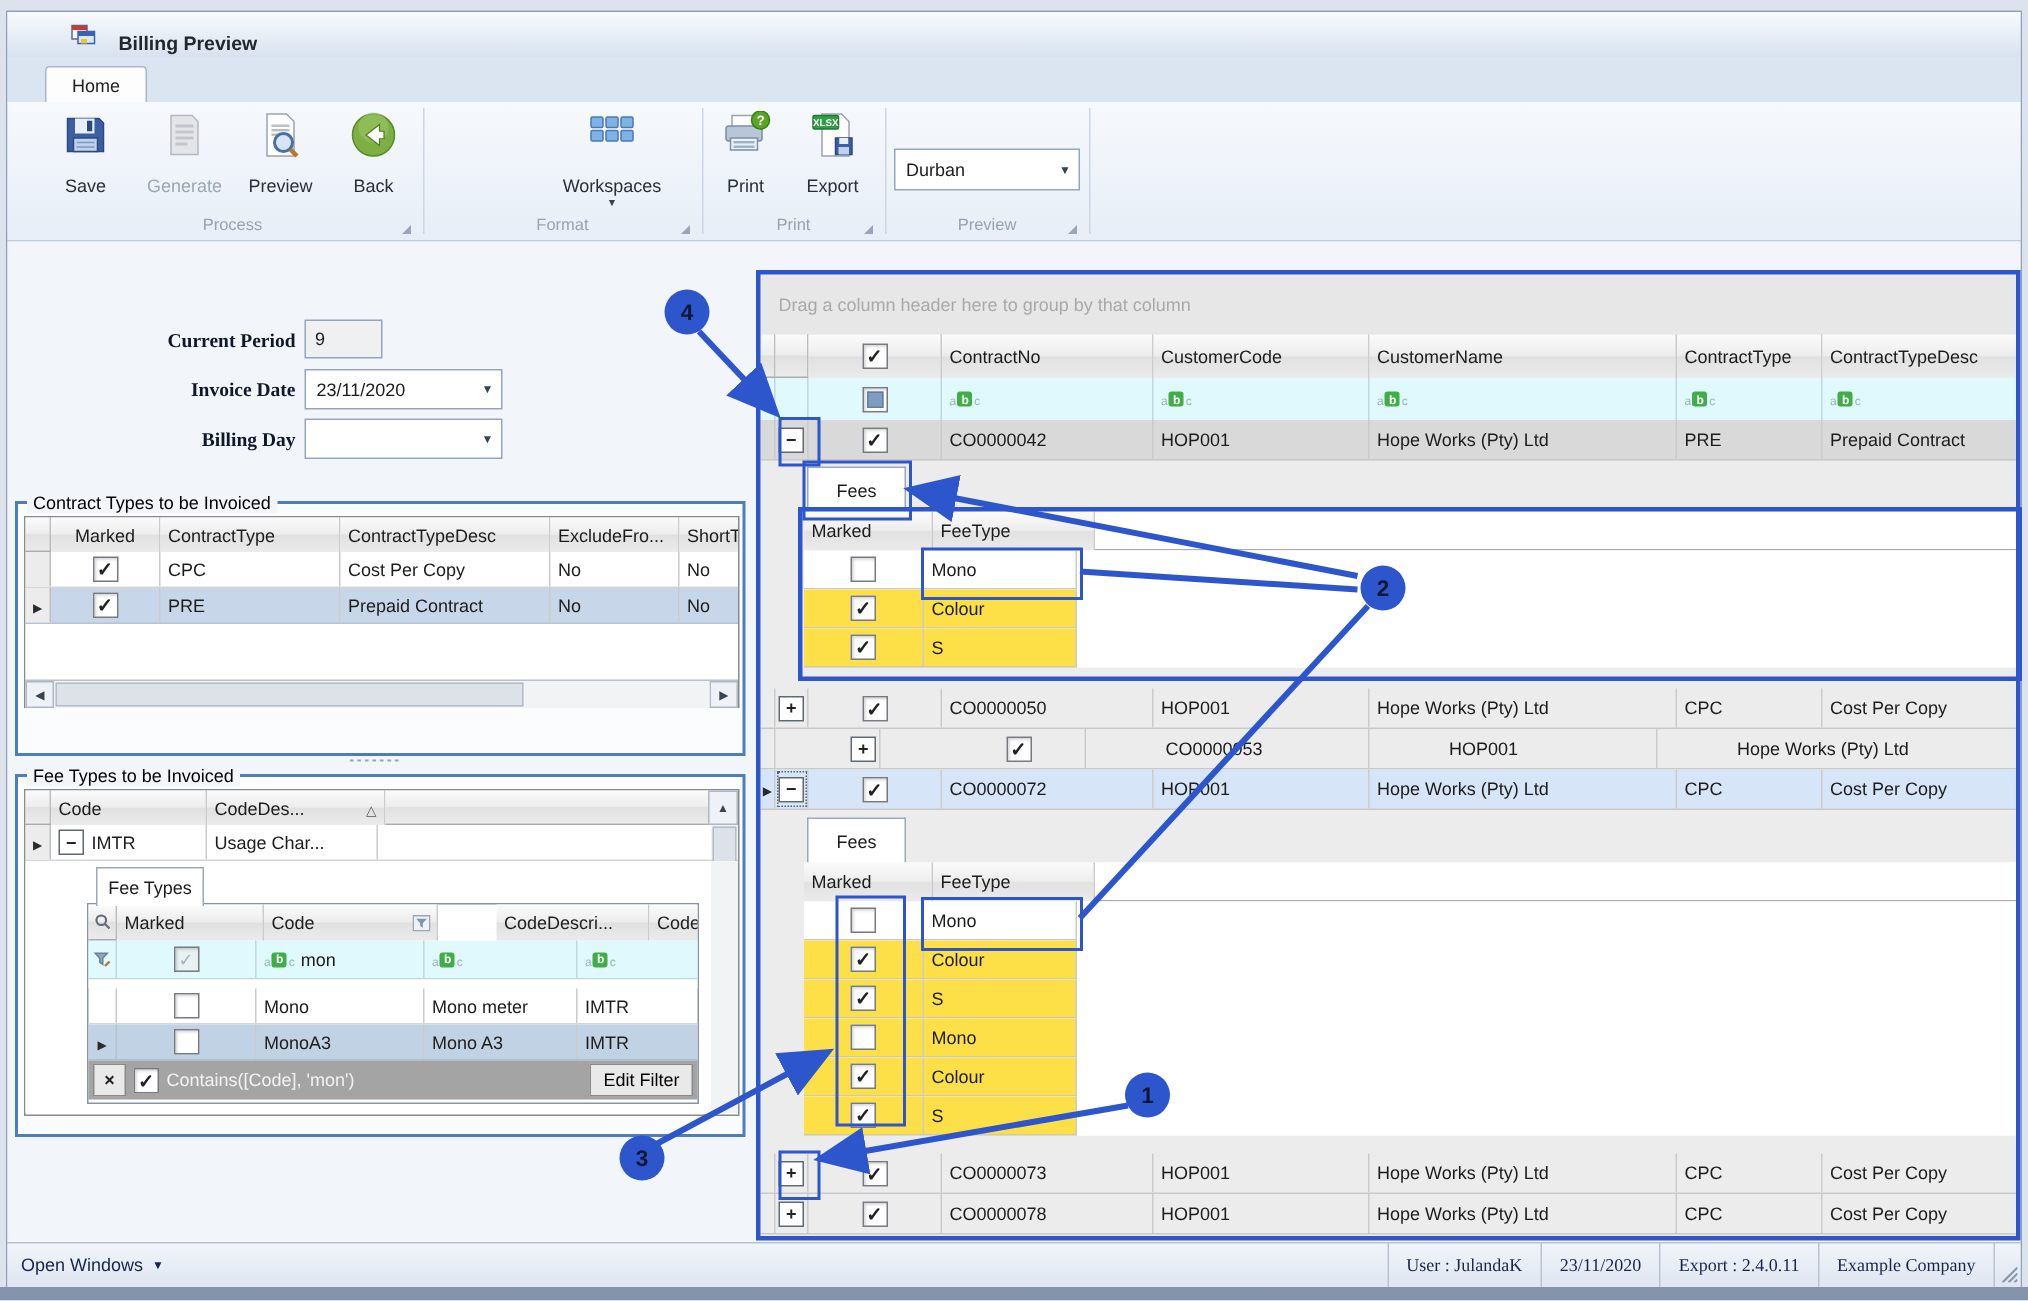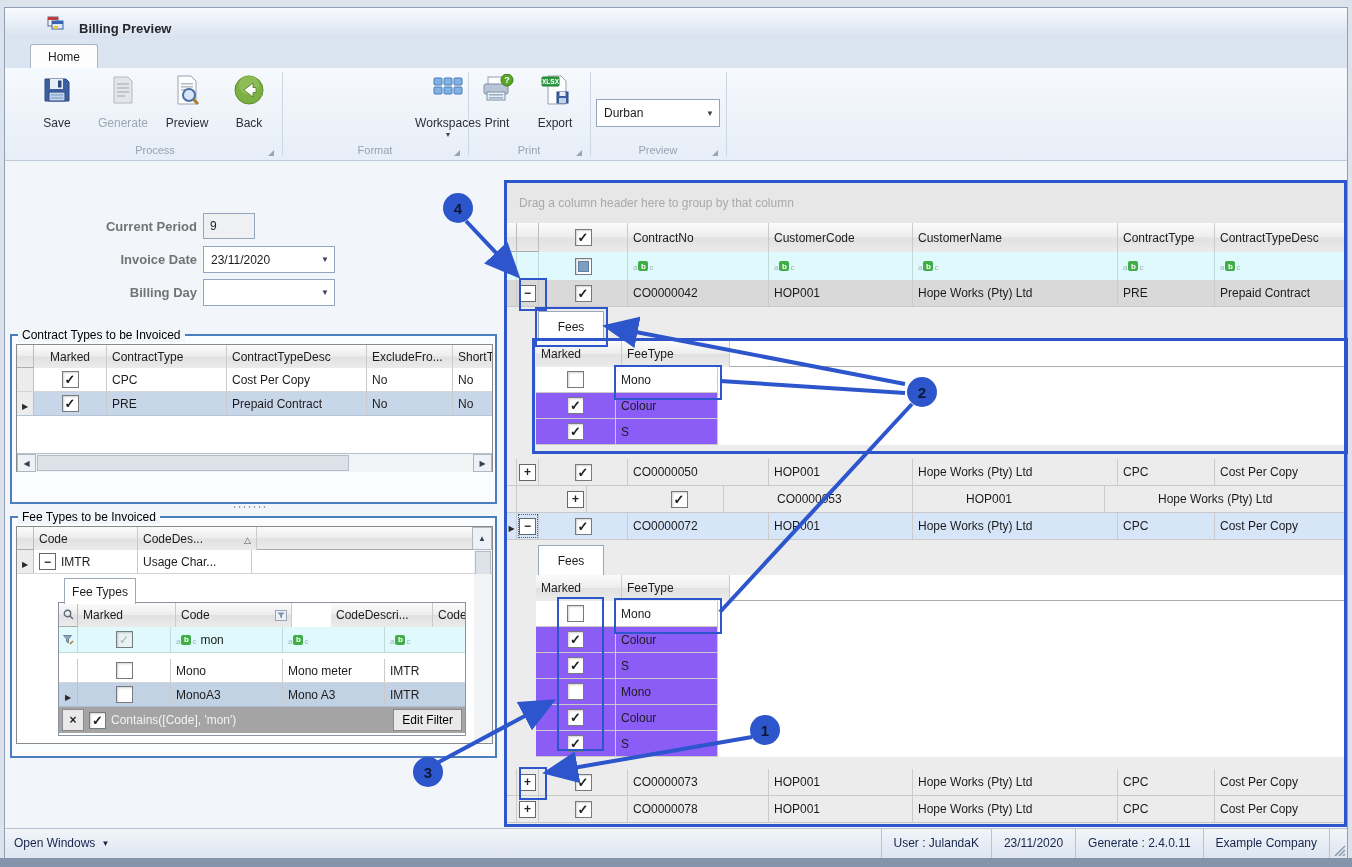--- a/index.html
+++ b/index.html
@@ -17,21 +17,21 @@
   .rbtn .lbl{font-size:12px;color:#2a2f37;margin-top:6px;white-space:nowrap;}
   .rbtn.disabled .lbl{color:#9aa7b5;}
   .rbtn .drop{font-size:7px;color:#3a4350;margin-top:1px;}
   .gcap{top:142px;height:16px;font-size:11px;color:#98a3b1;display:flex;align-items:center;justify-content:center;}
   .gcorner{width:0;height:0;border-left:6px solid transparent;border-bottom:6px solid #9aa5b5;position:absolute;}
   .combo{background:#fff;border:1px solid #94a6bd;display:flex;align-items:center;font-size:12px;color:#1c1c1c;}
   .combo .val{flex:1;padding-left:7px;white-space:nowrap;overflow:hidden;}
   .combo .arr{width:18px;text-align:center;font-size:8px;color:#3a4350;}
   .content{left:5px;top:161px;width:1342px;height:667px;background:#f2f5fa;}
   
-  .flabel{font-size:13px;font-weight:bold;color:#737373;text-align:right;}
+  .flabel{font-size:13px;font-weight:bold;color:#0f172a;text-align:right;font-family:Liberation Serif, serif;}
   .tbox{background:#eef0f2;border:1px solid #94a6bd;font-size:12px;color:#1c1c1c;display:flex;align-items:center;padding-left:6px;}
   
   .gbox{border:2px solid #4a7ebd;background:#fbfcfe;}
   .gtitle{background:#f2f5fa;padding:0 4px;font-size:12px;color:#000;white-space:nowrap;}
   
   .hdrc{background:linear-gradient(#fbfbfb,#ededed 48%,#e1e1e1 52%,#ebebeb);border-right:1px solid #bcbcbc;}
   .gcell{border-right:1px solid #cbcbcb;display:flex;align-items:center;padding-left:5px;font-size:12px;color:#1c1c1c;white-space:nowrap;overflow:hidden;}
   .ctr{justify-content:center;padding-left:0;}
   .rowline{border-bottom:1px solid #c9c9c9;box-sizing:border-box;}
   
@@ -58,21 +58,21 @@
   .w-no{width:135px;flex:none;}
   .w-cu{width:138px;flex:none;}
   .w-na{width:199px;flex:none;}
   .w-ty{width:91px;flex:none;}
   .w-td{flex:1;border-right:none!important;}
   
   .frow{left:536px;width:808px;height:26px;display:flex;background:#fff;}
   .f-m{width:80px;flex:none;}
   .f-f{width:102px;flex:none;}
   .f-x{flex:1;border-right:none!important;background:#fff;}
-  .fcell-gray{background:#8b5cf6;}
+  .fcell-gray{background:#fde047;}
   .feetab{background:#fff;border:1px solid #9aa8bb;border-bottom:none;display:flex;align-items:center;justify-content:center;font-size:12px;color:#1c1c1c;}
   
   .sbtn{background:#eef1f5;border:1px solid #aeb8c4;display:flex;align-items:center;justify-content:center;font-size:8px;color:#3a4350;}
   .strack{background:#f2f3f5;}
   .sthumb{background:#dde2e9;border:1px solid #b3bcc8;}
   
   .fbar{background:#a4a4a4;display:flex;align-items:center;gap:5px;padding:0 3px;}
   .fbar .xbtn{width:20px;height:20px;background:#e9e9e9;border:1px solid #8a8a8a;display:flex;align-items:center;justify-content:center;font-size:12px;font-weight:bold;color:#222;}
   .fbar .expr{flex:1;font-size:12px;color:#f2f2f2;white-space:nowrap;overflow:hidden;}
   .fbar .editf{height:20px;padding:0 8px;background:#e9e9e9;border:1px solid #8a8a8a;display:flex;align-items:center;font-size:12px;color:#000;}
@@ -153,21 +153,21 @@
           <circle cx="16" cy="16" r="14" fill="#7cb043" stroke="#5d8a2c"></circle>
           <circle cx="16" cy="11" r="10" fill="#9cc96a" opacity="0.55"></circle>
           <path d="M20 9l-9 7 9 7v-4.5h3v-5h-3z" fill="#fff" stroke="#4f7a24" stroke-width="0.8"></path>
         </svg></span>
     <span class="lbl">Back</span>
   </div>
 
   <div class="abs rsep" style="left:282px;"></div>
 
 
-  <div class="abs rbtn" style="left:370px;width:76px;margin-left:40px;">
+  <div class="abs rbtn" style="left:370px;width:76px;">
     <span><svg width="32" height="32" viewBox="0 0 32 32">
           <g fill="#7fb2e5" stroke="#4a7ab5">
             <rect x="2" y="4" width="8" height="7" rx="1"></rect>
             <rect x="12" y="4" width="8" height="7" rx="1"></rect>
             <rect x="22" y="4" width="8" height="7" rx="1"></rect>
             <rect x="2" y="13" width="8" height="7" rx="1"></rect>
             <rect x="12" y="13" width="8" height="7" rx="1"></rect>
             <rect x="22" y="13" width="8" height="7" rx="1"></rect>
           </g>
         </svg></span>
@@ -630,24 +630,24 @@
     <div class="gcell w-na">Hope Works (Pty) Ltd</div>
     <div class="gcell w-ty">CPC</div>
     <div class="gcell w-td">Cost Per Copy</div>
   </div>
 
   <div class="abs statusbar"></div>
   <div class="abs" style="left:14px;top:828px;height:30px;display:flex;align-items:center;gap:6px;">
     <span style="font-size:12px;color:#15254d;">Open Windows</span>
     <span style="font-size:8px;color:#15254d;">▼</span>
   </div>
-  <div class="abs" style="right:22px;top:828px;height:36px;display:flex;">
+  <div class="abs" style="right:22px;top:828px;height:36px;display:flex;font-family:Liberation Serif, serif;">
     <span class="sitem">User : JulandaK</span>
     <span class="sitem">23/11/2020</span>
-    <span class="sitem">Generate : 2.4.0.11</span>
+    <span class="sitem">Export : 2.4.0.11</span>
     <span class="sitem" style="border-right:1px solid #b9c3d2;">Example Company</span>
   </div>
   <span class="abs" style="right:7px;top:842px;">
     <svg width="13" height="13">
         <line x1="3" y1="13" x2="13" y2="3" stroke="#8b99ab" stroke-width="1.5"></line>
         <line x1="7" y1="13" x2="13" y2="7" stroke="#8b99ab" stroke-width="1.5"></line>
         <line x1="11" y1="13" x2="13" y2="11" stroke="#8b99ab" stroke-width="1.5"></line>
       </svg>
   </span>
   <div class="abs darkstrip"></div>

